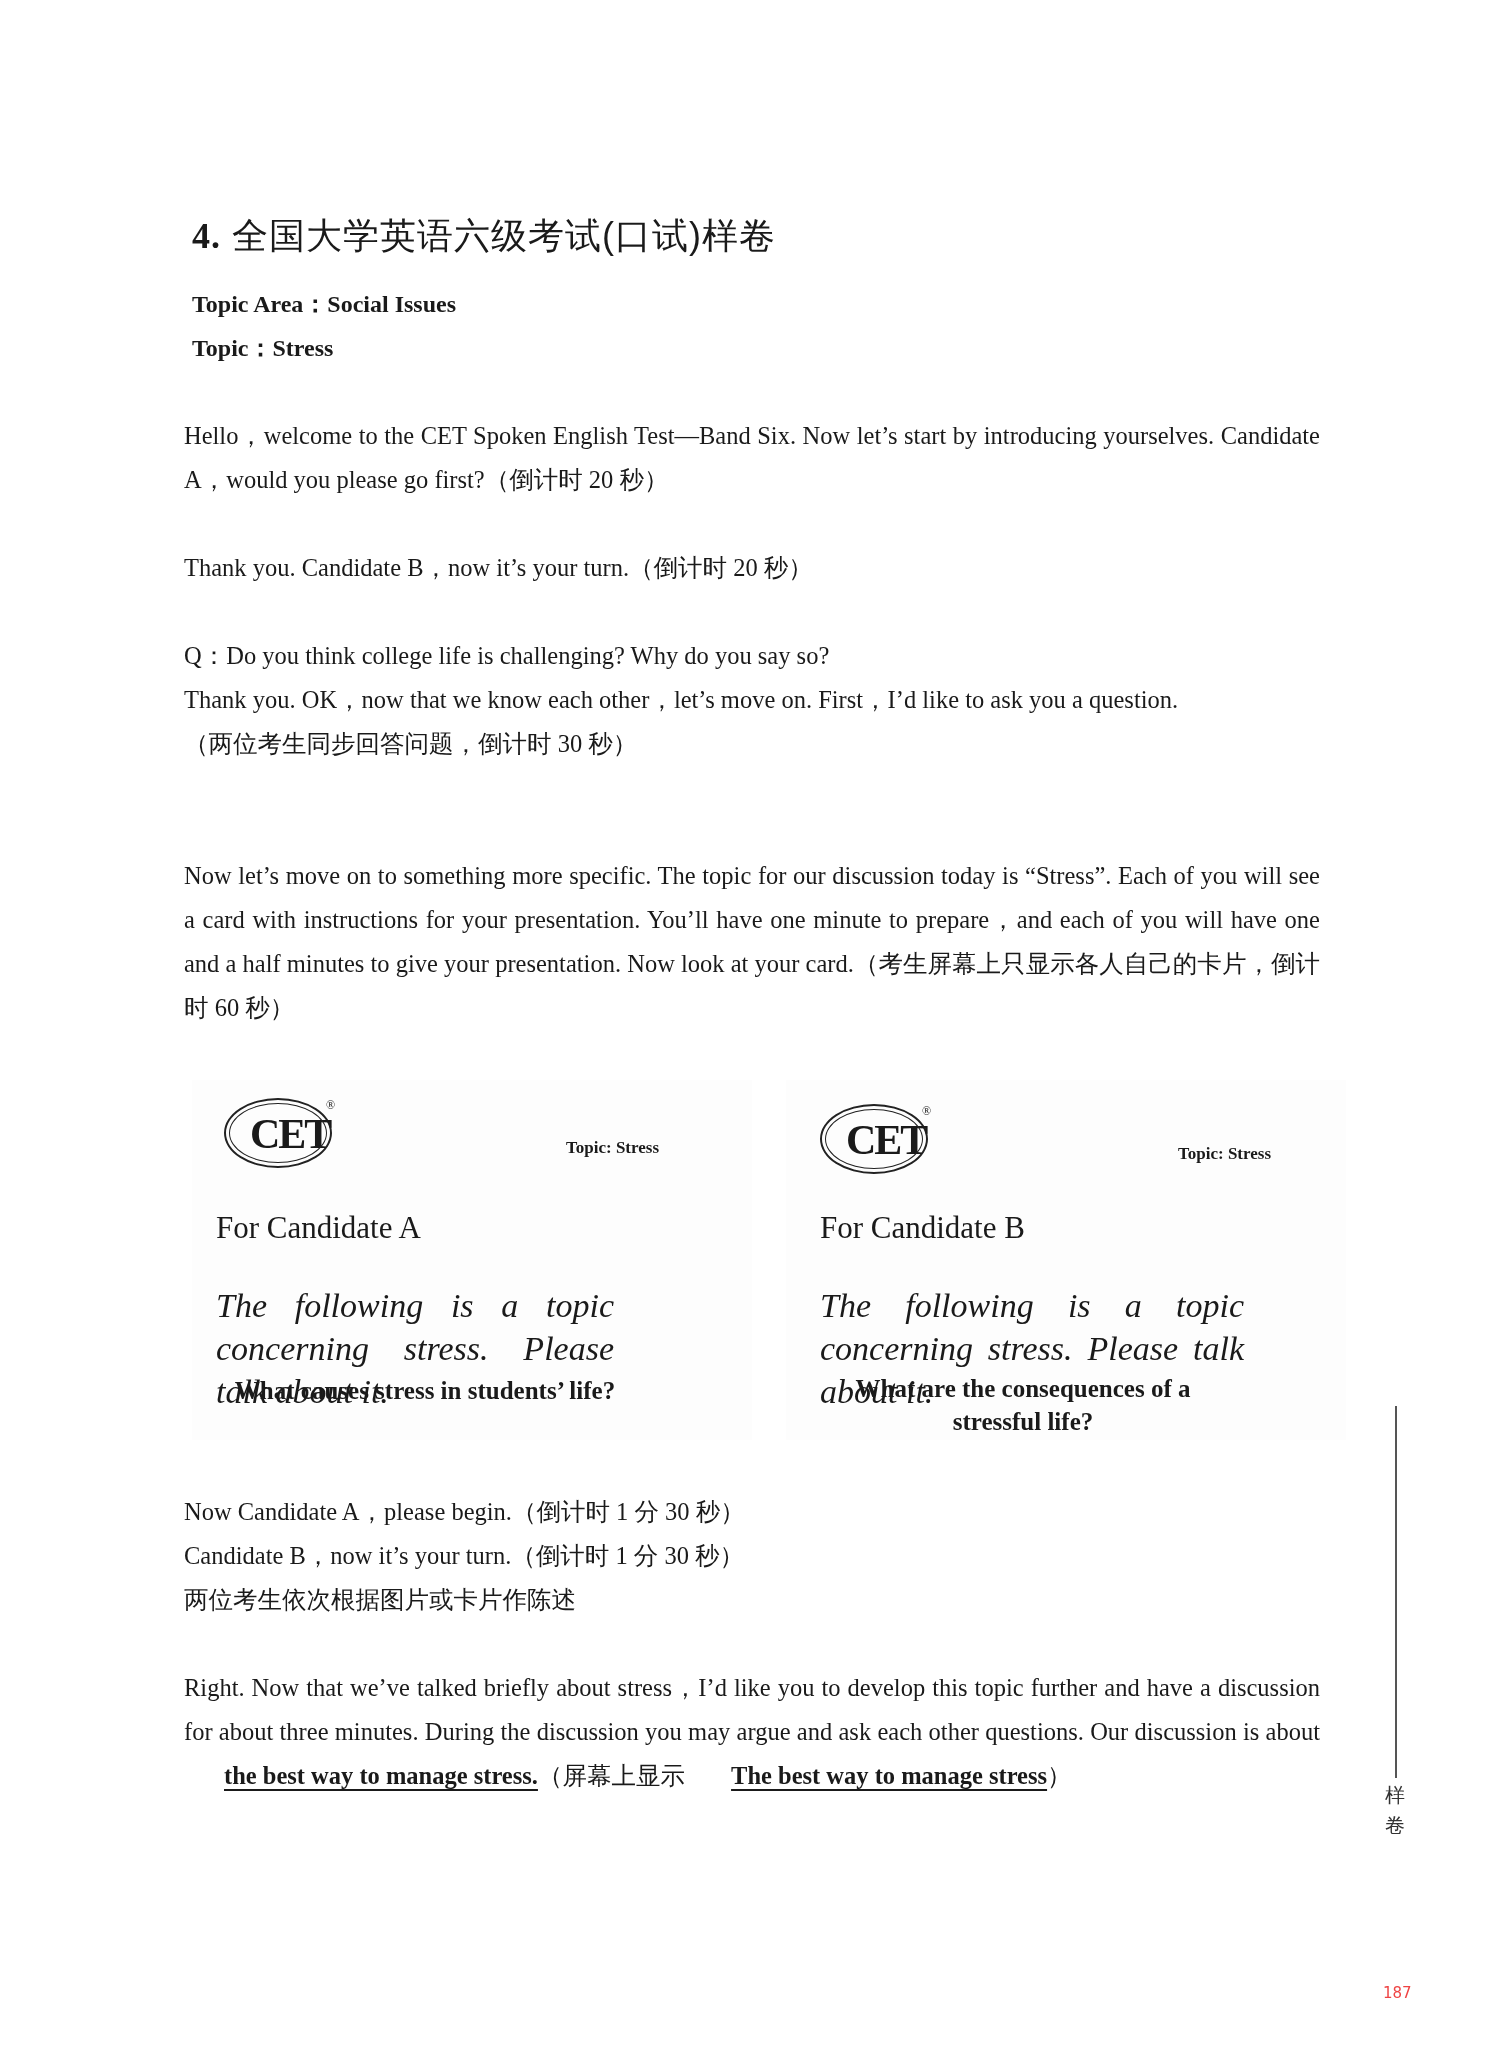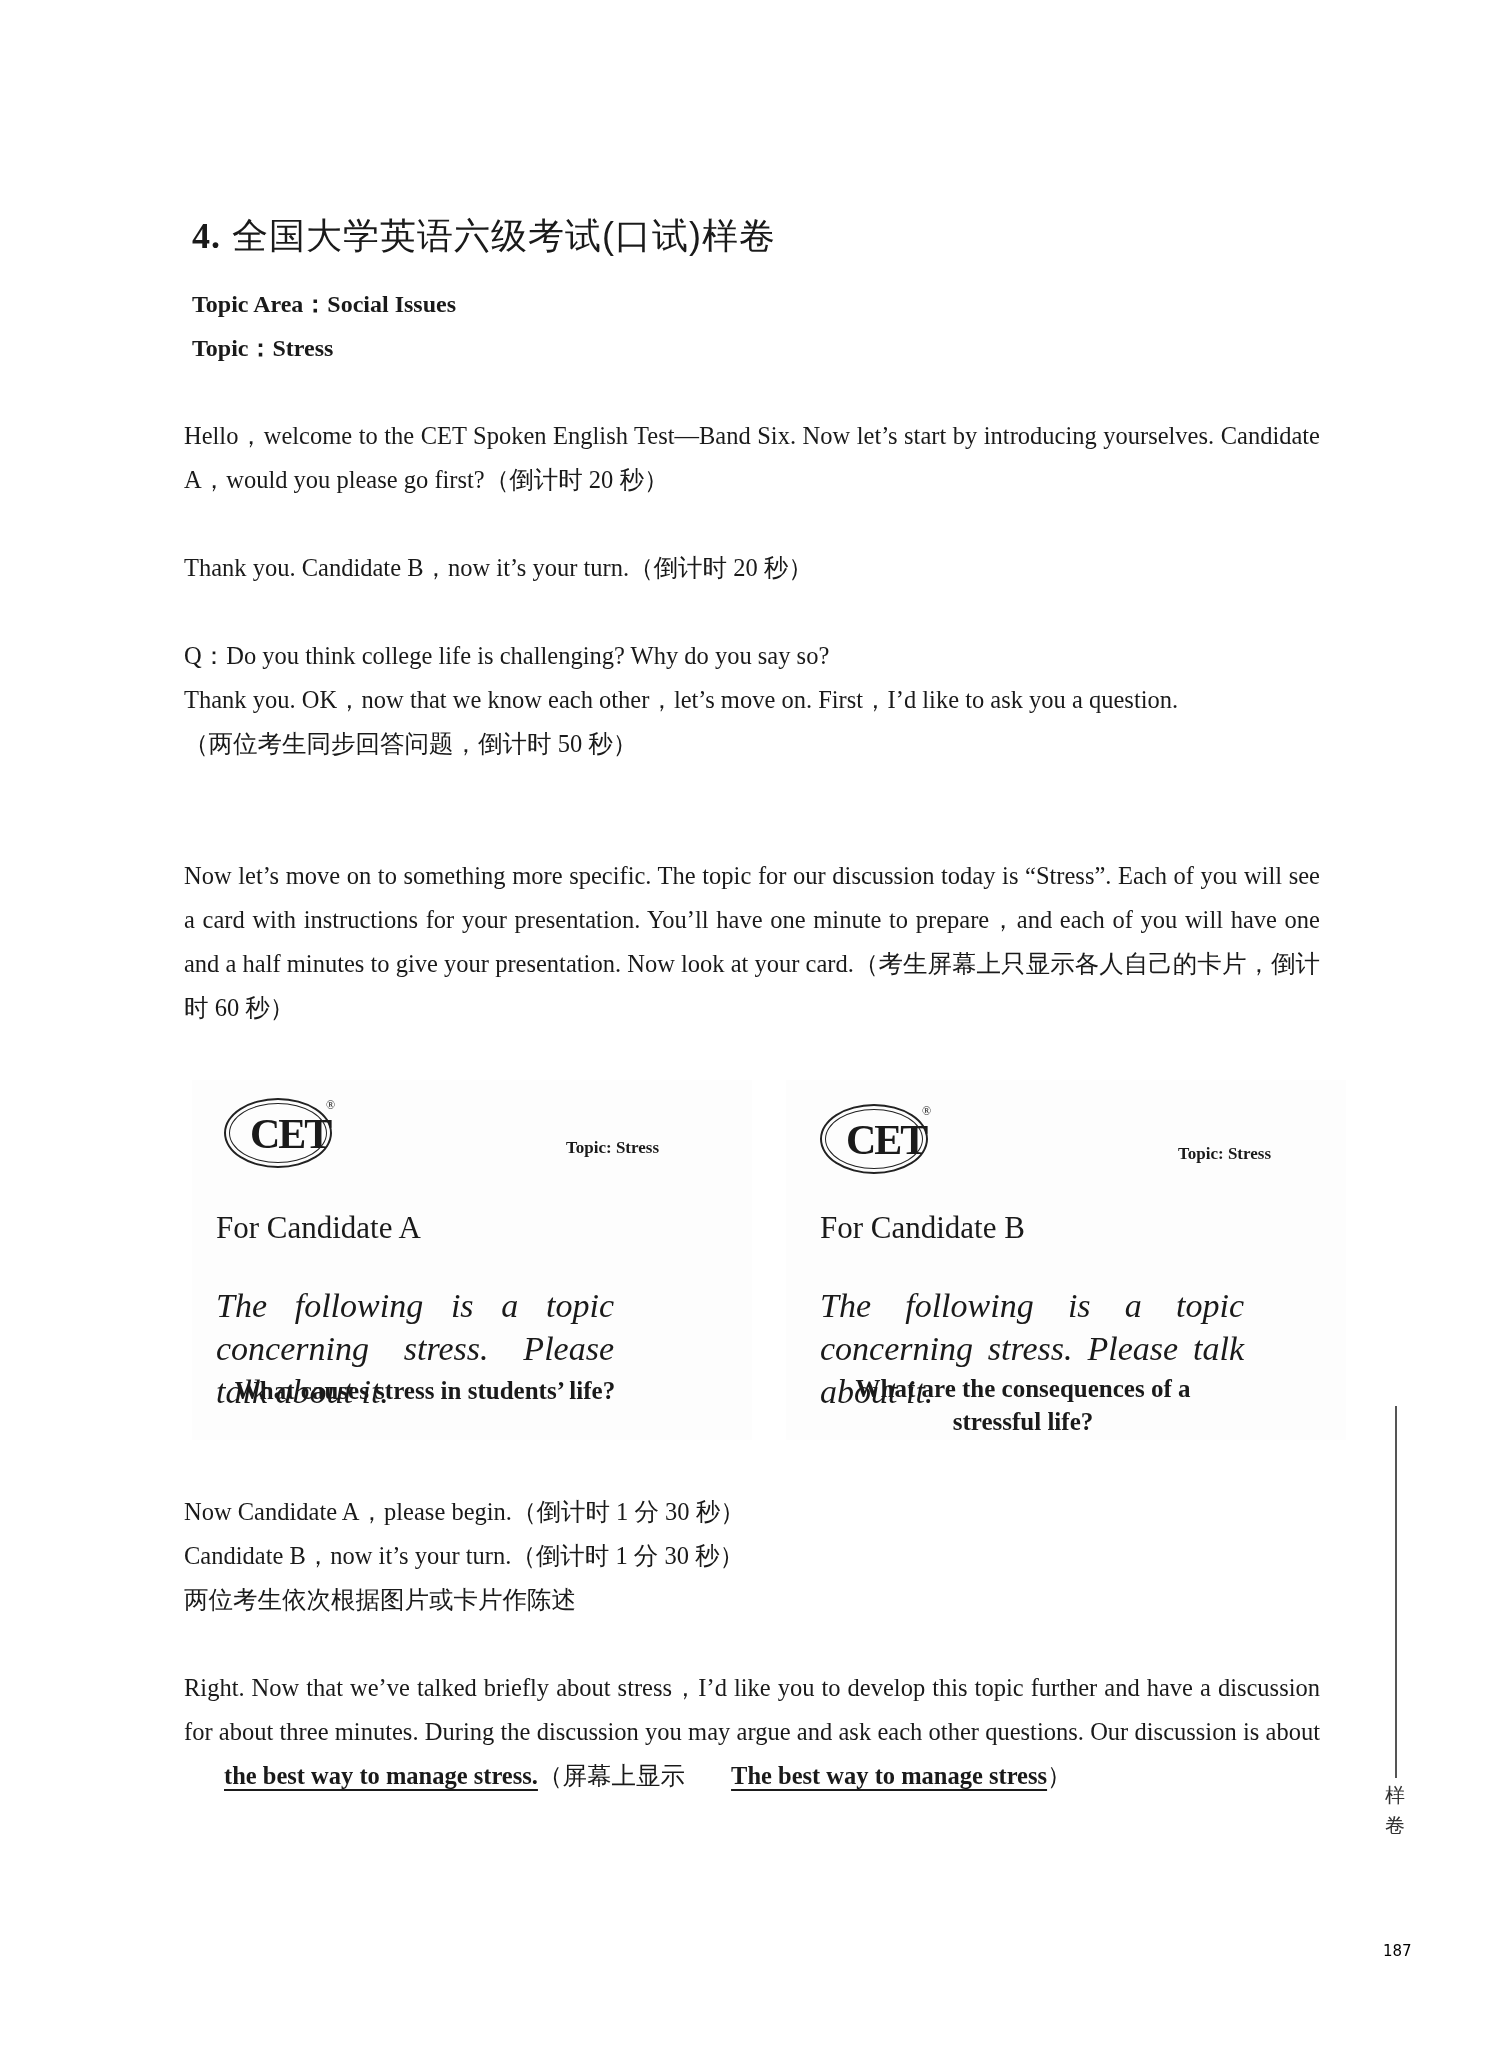--- a/index.html
+++ b/index.html
@@ -18,21 +18,21 @@
                letter-spacing:-2px; font-family:"Liberation Serif",serif;padding-left:24px; }
   .reg { position:absolute; font-size:12px; }
   .ctopic { position:absolute; font-size:17px; font-weight:bold; }
   .cfor { position:absolute; font-size:31px; }
   .cinstr { position:absolute; font-size:34px; font-style:italic; line-height:43px; text-align:justify; text-align-last:left; }
   .cq { position:absolute; font-size:25px; font-weight:bold; text-align:center; line-height:33px; }
   .u { text-decoration:underline; text-underline-offset:5px;margin-left:40px; }
   .b { font-weight:bold; }
   .sideline { position:absolute; left:1395px; top:1406px; width:2px; height:372px; background:#555; }
   .sidetext { position:absolute; left:1385px; top:1780px; font-family:"DejaVu Sans",sans-serif; font-size:20px; line-height:30px; color:#333; }
-  .pagenum { position:absolute; left:1383px; top:1942px; font-family:"DejaVu Sans",sans-serif; font-size:15px; color:#000000; }
+  .pagenum { position:absolute; left:1383px; top:1984px; font-family:"DejaVu Sans",sans-serif; font-size:15px; color:#ef4444; }
 </style>
 </head>
 <body>
 
 <div class="title">
   <span class="num">4.</span>
   <span>全国大学英语六级考试(口试)样卷</span>
 </div>
 
 <div class="meta" style="top:288px;">Topic Area：Social Issues</div>
@@ -42,21 +42,21 @@
   <p>Hello，welcome to the CET Spoken English Test—Band Six. Now let’s start by introducing yourselves. Candidate A，would you please go first?（倒计时 20 秒）</p>
 </div>
 
 <div class="para" style="top:546px;">
   <p>Thank you. Candidate B，now it’s your turn.（倒计时 20 秒）</p>
 </div>
 
 <div class="para" style="top:634px;">
   <p>Q：Do you think college life is challenging? Why do you say so?</p>
   <p>Thank you. OK，now that we know each other，let’s move on. First，I’d like to ask you a question.</p>
-  <p>（两位考生同步回答问题，倒计时 50 秒）</p>
+  <p>（两位考生同步回答问题，倒计时 30 秒）</p>
 </div>
 
 <div class="para" style="top:854px;">
   <p>Now let’s move on to something more specific. The topic for our discussion today is “Stress”. Each of you will see a card with instructions for your presentation. You’ll have one minute to prepare，and each of you will have one and a half minutes to give your presentation. Now look at your card.（考生屏幕上只显示各人自己的卡片，倒计时 60 秒）</p>
 </div>
 
 <div class="card" style="left:192px;">
   <div class="logo" style="left:32px; top:18px;">
     <span>CET</span>
   </div>

